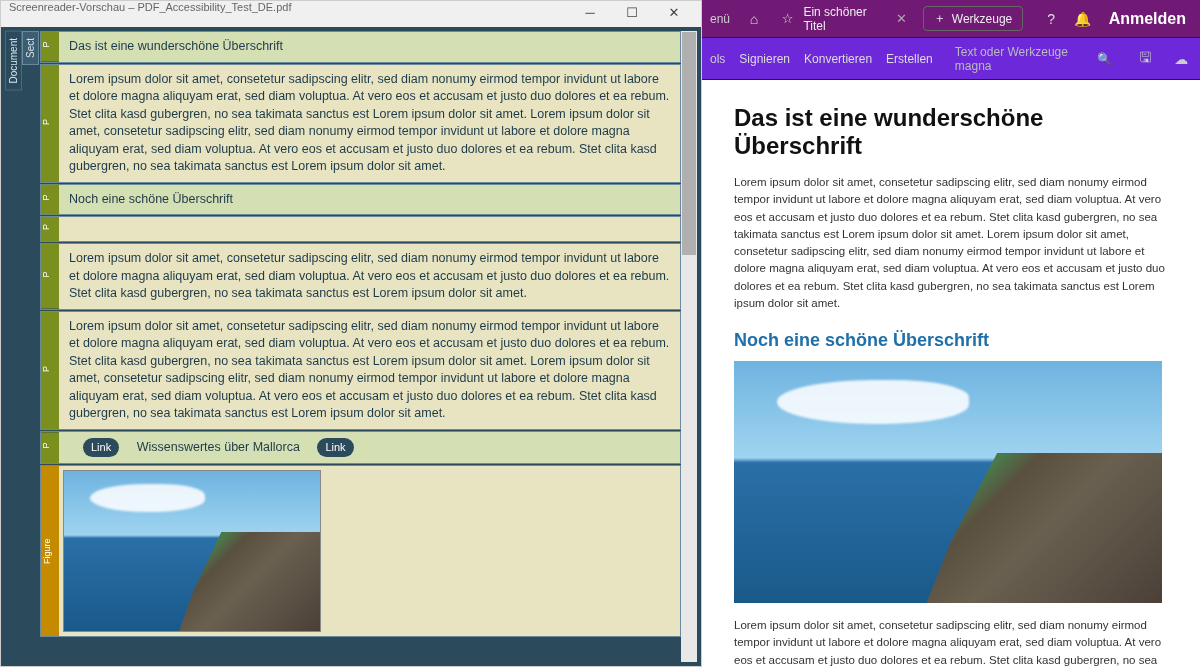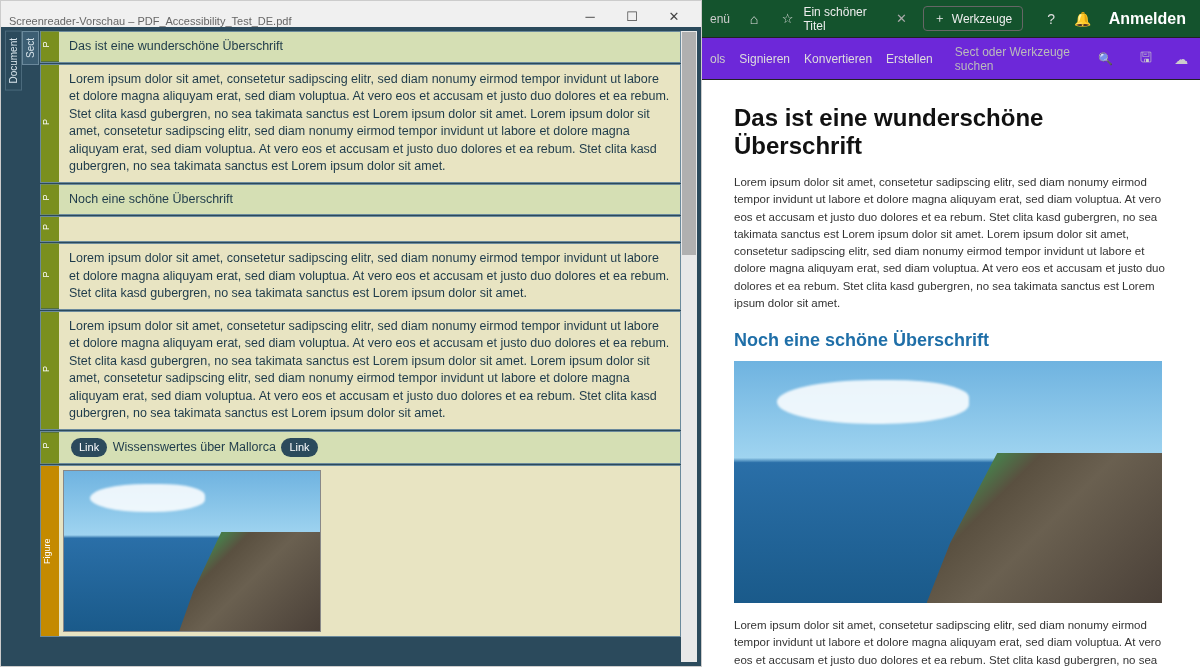--- a/index.html
+++ b/index.html
@@ -1,20 +1,20 @@
 <!DOCTYPE html>
 <html><head>
 <meta charset="utf-8">
 <style>
 * { margin: 0; padding: 0; box-sizing: border-box; }
 body { font-family: Arial, sans-serif; width: 1200px; height: 667px; display: flex; overflow: hidden; background: #fff; }
 
 
 .left-panel { width: 702px; height: 100%; display: flex; flex-direction: column; border: 1px solid #ccc; background: #f0f0f0; }
-.titlebar { height: 26px; display: flex; align-items: flex-end; padding: 0 8px; font-size: 11px; color: #666; }
+.titlebar { height: 26px; display: flex; align-items: flex-start; padding: 0 8px; font-size: 11px; color: #666; }
 .titlebar .title { flex: 1; }
 .titlebar .win-btns { display: flex; gap: 4px; }
 .titlebar .win-btn { width: 38px; height: 22px; display: flex; align-items: center; justify-content: center; font-size: 13px; color: #444; }
 
 .sr-body { flex: 1; display: flex; background: #2b4a5c; padding: 4px; overflow: hidden; }
 .rail { display: flex; flex-direction: column; }
 .rail-tag { writing-mode: vertical-rl; transform: rotate(180deg); font-size: 10px; padding: 6px 2px; color: #d8e4eb; background: #3c5e73; border: 1px solid #6b8a9c; margin-bottom: 1px; text-align: center; min-height: 50px; display: flex; align-items: center; justify-content: center; }
 .rail-tag.doc { background: #2b4a5c; border-color: #4b6a7c; }
 .rail-tag.sect { background: #3c5e73; min-height: 28px; }
 
@@ -22,32 +22,32 @@
 .sr-row { display: flex; align-items: stretch; border: 1px solid #6b8a9c; }
 .sr-label { width: 18px; min-width: 18px; font-size: 9px; color: #fff; display: flex; align-items: flex-start; justify-content: center; padding-top: 4px; writing-mode: vertical-rl; transform: rotate(180deg); }
 .sr-label.p { background: #7a8f1e; }
 .sr-label.h { background: #7a8f1e; }
 .sr-label.fig { background: #c48a00; font-size: 9px; padding: 4px 1px; }
 .sr-text { flex: 1; padding: 6px 10px; font-size: 12.5px; line-height: 1.4; }
 .sr-text.heading { background: #d5dfb4; color: #1d3a4a; font-weight: normal; }
 .sr-text.para { background: #e8e4c2; color: #1d3a4a; }
 .sr-text.empty { background: #e8e4c2; min-height: 24px; }
 .sr-text.figrow { background: #e8e4c2; padding: 4px; }
-.link-pill { display: inline-block; background: #2b4a5c; color: #fff; padding: 2px 8px; border-radius: 10px; font-size: 11px; margin: 0 2px; }
+.link-pill { display: inline-block; background: #2b4a5c; color: #fff; padding: 2px 8px; border-radius: 10px; font-size: 11px; margin: 0 14px; }
 .thumb { width: 258px; height: 162px; background: linear-gradient(to bottom, #6fb3e0 0%, #9fd4f0 40%, #2a6fa8 42%, #1a5a8a 100%); position: relative; border: 1px solid #888; }
 .thumb::after { content: ''; position: absolute; right: 0; bottom: 0; width: 55%; height: 62%; background: linear-gradient(135deg, #3a6a3a 0%, #4a7a4a 20%, #5a5040 30%, #6a6050 50%, #4a4038 100%); clip-path: polygon(30% 0, 100% 0, 100% 100%, 0 100%, 10% 60%); }
 .thumb::before { content: ''; position: absolute; top: 8%; left: 10%; width: 45%; height: 18%; background: rgba(255,255,255,0.85); border-radius: 50% 40% 45% 50%; filter: blur(1px); }
 
 .scrollbar-v { width: 16px; background: #e8e8e8; display: flex; flex-direction: column; }
 .scrollbar-thumb-v { background: #b0b0b0; width: 14px; margin: 1px; flex: 0.55; }
 .scrollbar-track-v { flex: 1; }
 
 
 .right-panel { flex: 1; height: 100%; display: flex; flex-direction: column; background: #38383d; color: #fff; }
-.top-toolbar { height: 38px; background: #14532d; display: flex; align-items: center; padding: 0 8px; gap: 8px; border-bottom: 1px solid #222; }
+.top-toolbar { height: 38px; background: #701a75; display: flex; align-items: center; padding: 0 8px; gap: 8px; border-bottom: 1px solid #222; }
 .tb-left-cut { font-size: 12px; color: #ccc; padding-right: 4px; }
 .tb-icon { width: 26px; height: 26px; display: flex; align-items: center; justify-content: center; color: #ddd; font-size: 14px; border-radius: 3px; }
 .tab-chip { display: flex; align-items: center; gap: 10px; padding: 4px 8px; font-size: 12px; color: #eee; }
 .tab-chip .star { color: #ddd; font-size: 13px; }
 .tab-chip .x { color: #aaa; font-size: 13px; margin-left: 6px; }
 .create-btn { display: flex; align-items: center; gap: 6px; border: 1px solid #666; padding: 3px 10px; border-radius: 4px; font-size: 12px; color: #eee; }
 .spacer { flex: 1; }
 .signin { font-weight: bold; font-size: 16px; color: #fff; padding: 0 6px; }
 
 .sub-toolbar { height: 42px; background: #6d28d9; display: flex; align-items: center; padding: 0 8px; gap: 14px; font-size: 12px; color: #ddd; border-bottom: 1px solid #222; }
@@ -151,21 +151,21 @@
     <div class="tb-icon">🔔</div>
     <span class="signin">Anmelden</span>
   </div>
 
   <div class="sub-toolbar">
     <span class="cut">ols</span>
     <span>Signieren</span>
     <span>Konvertieren</span>
     <span>Erstellen</span>
     <div class="search-pill">
-      <span>Sect oder Werkzeuge suchen</span>
+      <span>Text oder Werkzeuge magna</span>
       <span>🔍</span>
     </div>
     <div class="sub-icon">🖫</div>
     <div class="sub-icon">☁</div>
   </div>
 
   <div class="doc-area">
     <h1>Das ist eine wunderschöne Überschrift</h1>
     <p>Lorem ipsum dolor sit amet, consetetur sadipscing elitr, sed diam nonumy eirmod tempor invidunt ut labore et dolore magna aliquyam erat, sed diam voluptua. At vero eos et accusam et justo duo dolores et ea rebum. Stet clita kasd gubergren, no sea takimata sanctus est Lorem ipsum dolor sit amet. Lorem ipsum dolor sit amet, consetetur sadipscing elitr, sed diam nonumy eirmod tempor invidunt ut labore et dolore magna aliquyam erat, sed diam voluptua. At vero eos et accusam et justo duo dolores et ea rebum. Stet clita kasd gubergren, no sea takimata sanctus est Lorem ipsum dolor sit amet.</p>
     <h2>Noch eine schöne Überschrift</h2>

